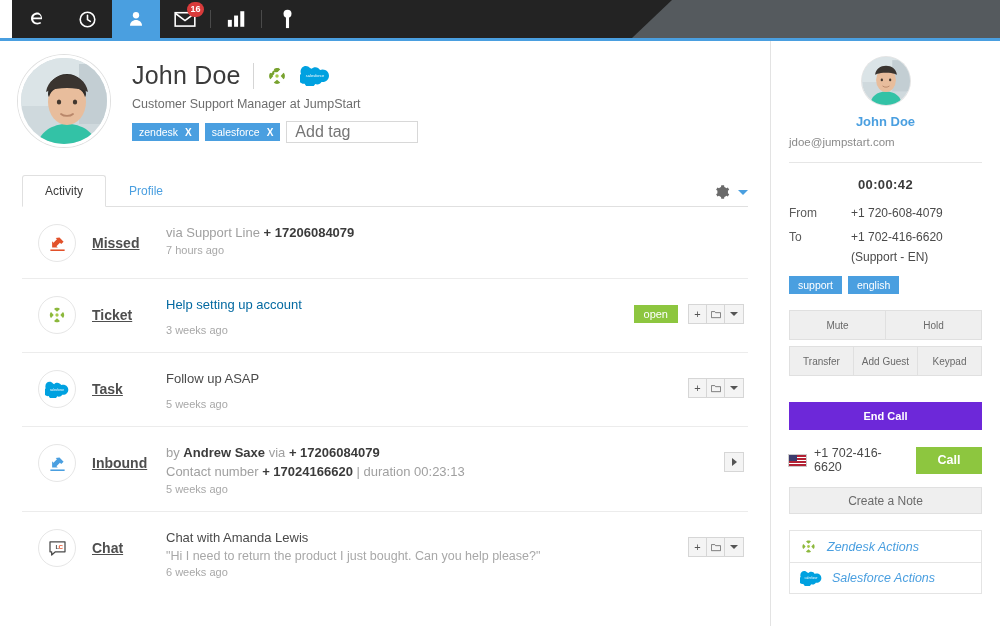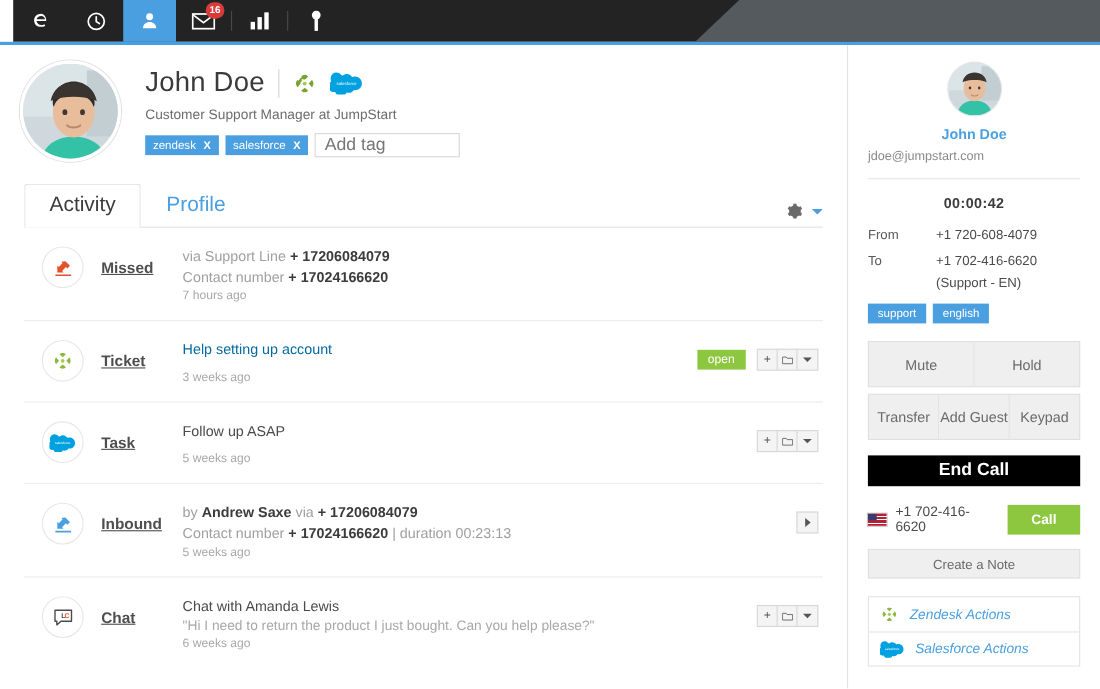--- a/index.html
+++ b/index.html
@@ -68,21 +68,21 @@
   }
   .tag .x { font-weight:bold; font-size:10px; }
   .tag-input {
     width:132px; height:22px; border:1px solid #d8d8d8; font-size:16px;
     color:#b4b4b4; padding:0 8px; font-family:inherit; outline:none;
   }
 
   
   .tabs { margin:26px 22px 0 22px; border-bottom:1px solid #e0e0e0; display:flex; align-items:flex-end; position:relative; height:34px; }
   .tab {
-    font-size:19px; padding:8px 22px; cursor:pointer; color:#4a9fe0;
+    font-size:12px; padding:8px 22px; cursor:pointer; color:#4a9fe0;
     border:1px solid transparent; margin-bottom:-1px;
   }
   .tab.active {
     color:#3b3b3b; background:#fff; border:1px solid #e0e0e0; border-bottom:1px solid #fff;
     border-radius:3px 3px 0 0;
   }
   .tab-tools { margin-left:auto; display:flex; align-items:center; gap:8px; padding-bottom:6px; }
   .caret-blue { width:0;height:0;border-left:5px solid transparent;border-right:5px solid transparent;border-top:5px solid #4a9fe0; cursor:pointer; }
 
   
@@ -125,28 +125,28 @@
   .sb-hr { height:1px; background:#e6e6e6; margin:14px 0; }
   .sb-timer { text-align:center; font-size:13px; color:#3b3b3b; font-weight:bold; letter-spacing:.4px; margin-bottom:14px; }
   .sb-kv { display:flex; font-size:12px; color:#4a4a4a; margin-bottom:10px; }
   .sb-k { width:62px; color:#5a5a5a; }
   .sb-v { color:#4a4a4a; }
   .sb-sub { font-size:12px; color:#4a4a4a; margin-left:62px; margin-bottom:12px; }
   .sb-tags { display:flex; gap:6px; margin-bottom:16px; }
   .sb-tag { background:#4a9fe0; color:#fff; font-size:10.5px; padding:3px 9px; cursor:pointer; }
   .btn-row { display:flex; margin-bottom:6px; }
   .sbtn {
-    flex:1; background:#efefef; border:1px solid #e0e0e0; height:42px;
-    font-size:13px; color:#6a6a6a; display:flex; align-items:center; justify-content:center;
+    flex:1; background:#efefef; border:1px solid #e0e0e0; height:30px;
+    font-size:10px; color:#6a6a6a; display:flex; align-items:center; justify-content:center;
     cursor:pointer; font-family:inherit;
   }
   .sbtn + .sbtn { border-left:none; }
   .btn-endcall {
-    width:100%; background:#000000; color:#fff; height:28px; border:none;
-    font-size:16px; font-weight:bold; margin-top:8px; cursor:pointer; font-family:inherit;
+    width:100%; background:#6d28d9; color:#fff; height:28px; border:none;
+    font-size:11px; font-weight:bold; margin-top:20px; cursor:pointer; font-family:inherit;
   }
   .dial-row { display:flex; align-items:center; margin-top:16px; gap:8px; }
   .flag {
     width:17px; height:11px; flex:none; position:relative; overflow:hidden;
     background:linear-gradient(#b22234 0 18%, #fff 18% 27%, #b22234 27% 45%, #fff 45% 55%, #b22234 55% 73%, #fff 73% 82%, #b22234 82% 100%);
     box-shadow:0 0 0 1px #ccc;
   }
   .flag:before { content:""; position:absolute; left:0; top:0; width:8px; height:6px; background:#3c3b6e; }
   .dial-num { font-size:12.5px; color:#4a4a4a; flex:1; }
   .btn-call {
@@ -302,24 +302,20 @@
               <path d="M3 19.5h18v2H3z" fill="#e2512a"></path>
               <path d="M14.5 4.5l5.2 5.2-3 3-1.6-1.6-4.4 4.4 1.7 1.7H5.2V9.2l1.7 1.7 4.4-4.4-1.6-1.6z" fill="#e2512a"></path>
             </svg>
           </div>
           <div class="act-label">Missed</div>
           <div class="act-body">
             <div class="act-l1">
               <span class="muted">via Support Line</span>
               <span class="strong">+ 17206084079</span>
             </div>
-            <div class="act-l2">
-              <span class="muted">Contact number</span>
-              <span class="strong">+ 17024166620</span>
-            </div>
             <div class="act-time">7 hours ago</div>
           </div>
           <div class="act-right"></div>
         </div>
 
         <div class="act-row">
           <div class="act-ico">
             <svg width="20" height="20" viewBox="0 0 24 24" aria-hidden="true">
               <g fill="#8cb83c">
                 <path d="M12 3.4c1.5 0 2.9.6 3.5 1.5l-3.5 3.1-3.5-3.1c.6-.9 2-1.5 3.5-1.5z"></path>

